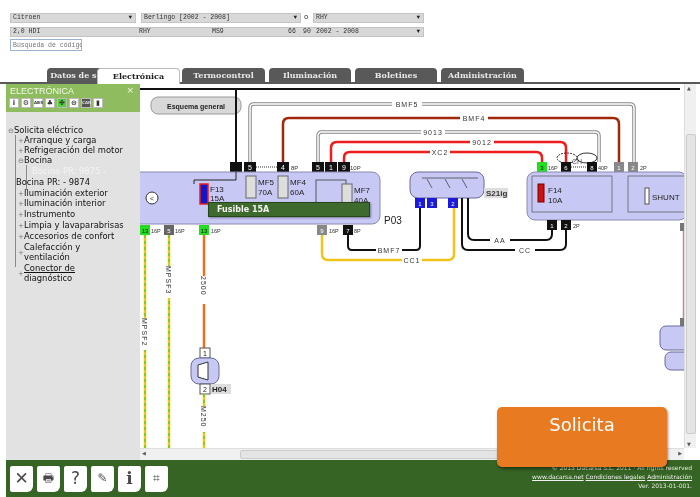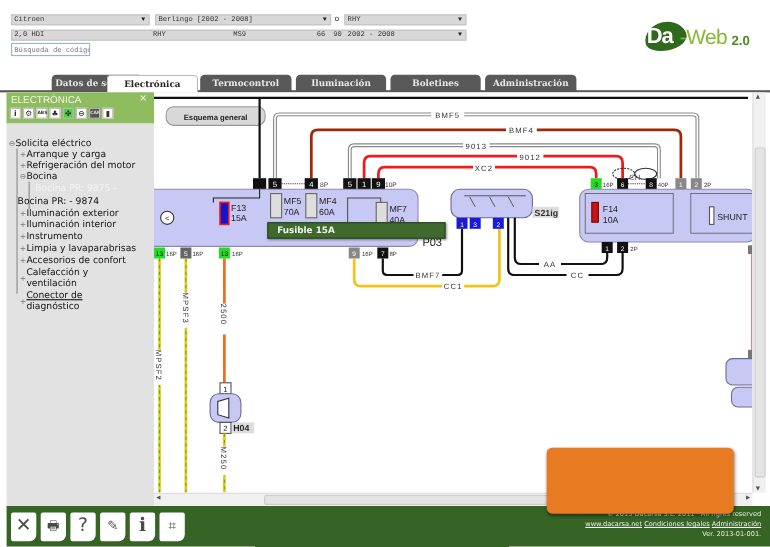--- a/index.html
+++ b/index.html
@@ -47,21 +47,21 @@
   .vscroll { position: absolute; left: 684px; top: 84px; width: 12px; height: 364px; background: #f0f0f0; border-left: 1px solid #ddd; }
   .vthumb { position: absolute; left: 1px; top: 50px; width: 10px; height: 300px; background: #e4e4e4; border: 1px solid #ccc; border-radius: 2px; }
   .varr-up { position: absolute; left: 2px; top: 1px; font-size: 5px; color: #555; }
   .varr-dn { position: absolute; left: 2px; bottom: 1px; font-size: 5px; color: #555; }
   .hscroll { position: absolute; left: 140px; top: 448px; width: 544px; height: 12px; background: #f0f0f0; border-top: 1px solid #ddd; }
   .hthumb { position: absolute; left: 100px; top: 1px; width: 340px; height: 9px; background: #e4e4e4; border: 1px solid #ccc; border-radius: 2px; }
   .harr-l { position: absolute; left: 2px; top: 1px; font-size: 5px; color: #555; }
   .harr-r { position: absolute; right: 2px; top: 1px; font-size: 5px; color: #555; }
 
   
-  .tooltip { position: absolute; left: 208px; top: 202px; width: 162px; height: 15px; background: #3f6a2e; border: 1px solid #27451b; color: #f4f4f4; font-family: "DejaVu Sans", sans-serif; font-size: 8px; font-weight: bold; line-height: 13px; padding-left: 8px; box-shadow: 1px 1px 2px rgba(0,0,0,0.4); margin-left: 35px; }
+  .tooltip { position: absolute; left: 208px; top: 202px; width: 162px; height: 15px; background: #3f6a2e; border: 1px solid #27451b; color: #f4f4f4; font-family: "DejaVu Sans", sans-serif; font-size: 8px; font-weight: bold; line-height: 13px; padding-left: 8px; box-shadow: 1px 1px 2px rgba(0,0,0,0.4); }
 
   
   .footer { position: absolute; left: 6px; top: 460px; width: 694px; height: 37px; background: #366424; }
   .fbtn { position: absolute; top: 6px; width: 23px; height: 26px; background: #fff; border-radius: 2px 2px 6px 2px; color: #4a4a4a; text-align: center; font-size: 17px; line-height: 24px; }
   .fbtn.sm { font-size: 12px; }
   .footer-text { position: absolute; right: 8px; top: 3px; font-family: "DejaVu Sans", sans-serif; font-size: 6px; color: #e6eedf; text-align: right; line-height: 9px; }
   .footer-text a { color: #f2f2f2; text-decoration: underline; }
 
   
   .demo { position: absolute; left: 497px; top: 407px; width: 170px; height: 60px; background: #e87b22; border-radius: 5px; box-shadow: 1px 2px 3px rgba(0,0,0,0.45); color: #fff; font-family: "DejaVu Sans", sans-serif; font-size: 18px; text-align: center; line-height: 22px; padding-top: 7px; }
@@ -88,26 +88,20 @@
     <span style="left:2px;">2,0 HDI</span>
     <span style="left:128px;">RHY</span>
     <span style="left:201px;">MS9</span>
     <span style="left:277px;">66</span>
     <span style="left:292px;">90</span>
     <span style="left:305px;">2002 - 2008</span>
     <span class="arr">▼</span>
   </div>
   <input class="search" placeholder="Búsqueda de código" style="">
 
-  <div class="logo">
-    <div class="da"></div>
-    <div class="da-t">Da</div>
-    <div class="web">-Web</div>
-    <div class="ver">2.0</div>
-  </div>
 
   <div class="tabline"></div>
   <div class="tabs">
     <div class="tab" style="left:0;width:83px;margin-left:37px;">Datos de servicio</div>
     <div class="tab active" style="left:87px;width:83px;">Electrónica</div>
     <div class="tab" style="left:172px;width:83px;">Termocontrol</div>
     <div class="tab" style="left:259px;width:82px;">Iluminación</div>
     <div class="tab" style="left:345px;width:82px;">Boletines</div>
     <div class="tab" style="left:431px;width:83px;">Administración</div>
   </div>
@@ -349,15 +343,16 @@
       <div>
         <a>www.dacarsa.net</a>
         <a>Condiciones legales</a>
         <a>Administración</a>
       </div>
       <div>Ver. 2013-01-001.</div>
     </div>
   </div>
 
   <div class="demo">
+    <div>Solicita</div>
   </div>
 
 </div>
 
 </body></html>

